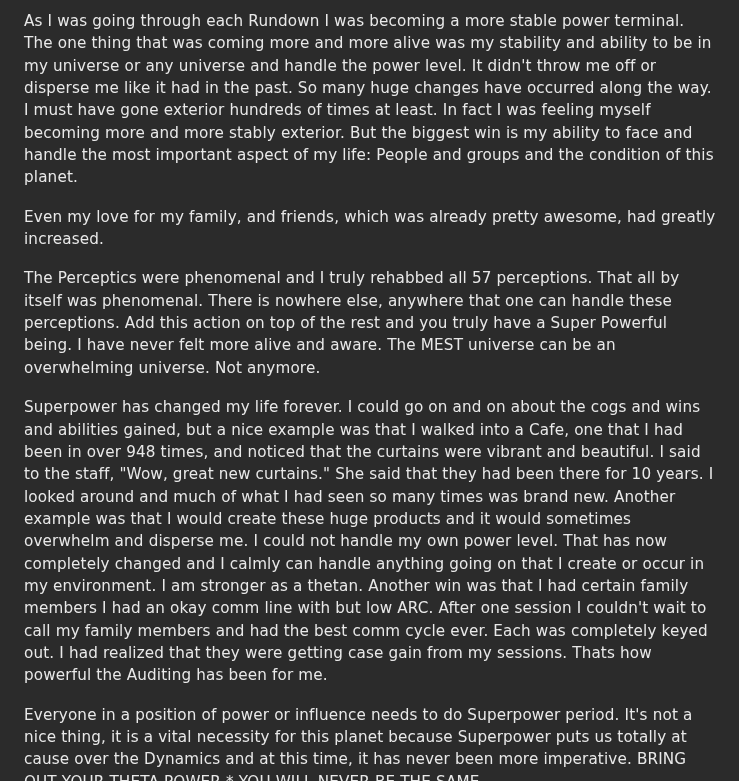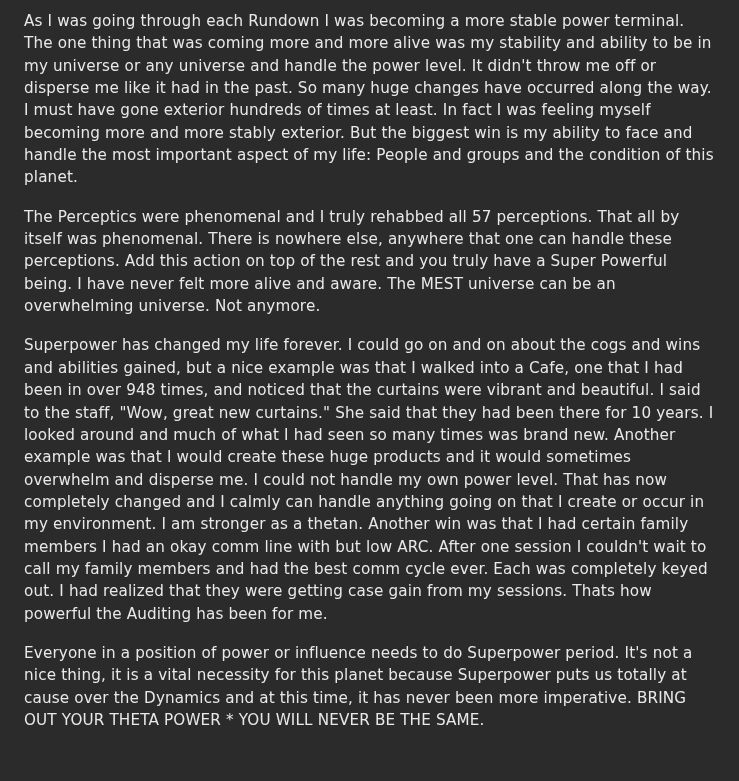--- a/index.html
+++ b/index.html
@@ -31,16 +31,17 @@
   }
   .para:last-child {
     margin-bottom: 0;
   }
 </style>
 </head>
 <body>
 
 <div id="page">
   <p class="para">As I was going through each Rundown I was becoming a more stable power terminal. The one thing that was coming more and more alive was my stability and ability to be in my universe or any universe and handle the power level. It didn't throw me off or disperse me like it had in the past. So many huge changes have occurred along the way. I must have gone exterior hundreds of times at least. In fact I was feeling myself becoming more and more stably exterior. But the biggest win is my ability to face and handle the most important aspect of my life: People and groups and the condition of this planet.</p>
+  <p class="para">Even my love for my family, and friends, which was already pretty awesome, had greatly increased.</p>
   <p class="para">The Perceptics were phenomenal and I truly rehabbed all 57 perceptions. That all by itself was phenomenal. There is nowhere else, anywhere that one can handle these perceptions. Add this action on top of the rest and you truly have a Super Powerful being. I have never felt more alive and aware. The MEST universe can be an overwhelming universe. Not anymore.</p>
   <p class="para">Superpower has changed my life forever. I could go on and on about the cogs and wins and abilities gained, but a nice example was that I walked into a Cafe, one that I had been in over 948 times, and noticed that the curtains were vibrant and beautiful. I said to the staff, "Wow, great new curtains." She said that they had been there for 10 years. I looked around and much of what I had seen so many times was brand new. Another example was that I would create these huge products and it would sometimes overwhelm and disperse me. I could not handle my own power level. That has now completely changed and I calmly can handle anything going on that I create or occur in my environment. I am stronger as a thetan. Another win was that I had certain family members I had an okay comm line with but low ARC. After one session I couldn't wait to call my family members and had the best comm cycle ever. Each was completely keyed out. I had realized that they were getting case gain from my sessions. Thats how powerful the Auditing has been for me.</p>
   <p class="para">Everyone in a position of power or influence needs to do Superpower period. It's not a nice thing, it is a vital necessity for this planet because Superpower puts us totally at cause over the Dynamics and at this time, it has never been more imperative. BRING OUT YOUR THETA POWER * YOU WILL NEVER BE THE SAME.</p>
 </div>
 
 </body></html>

